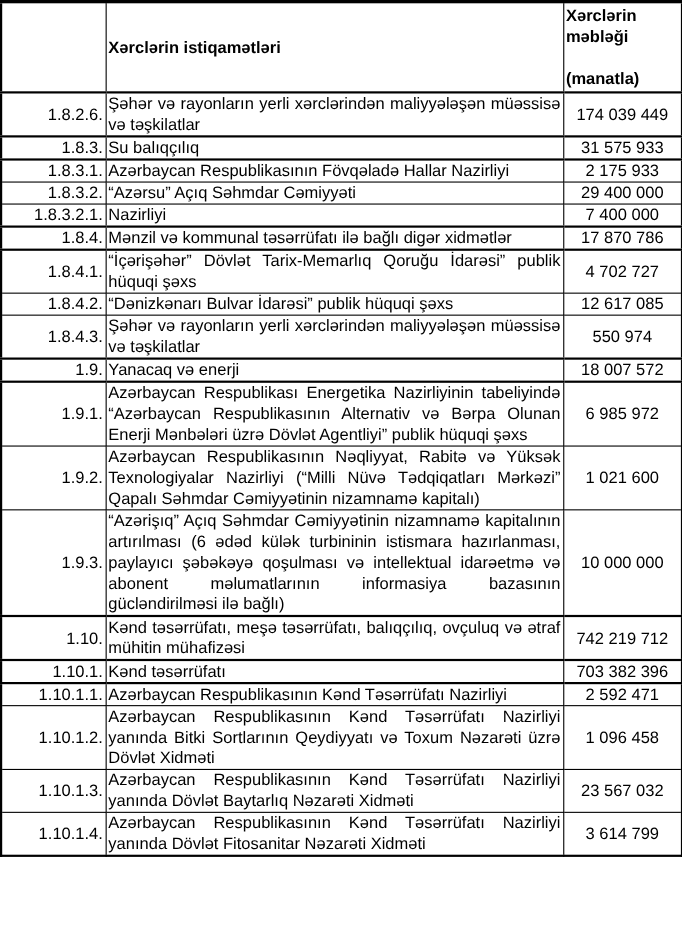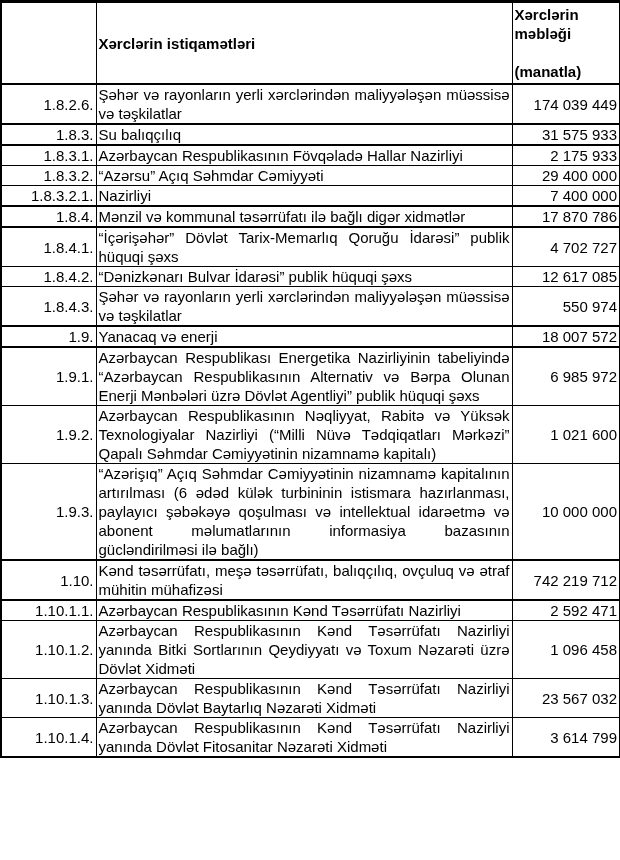--- a/index.html
+++ b/index.html
@@ -49,21 +49,21 @@
     text-align: right;
     white-space: nowrap;
   }
   td.desc {
     text-align: justify;
     padding-left: 3px;
     padding-right: 1px;
   }
   td.amount {
     padding-left: 2px;
-    text-align: right;
+    text-align: center;
     white-space: nowrap;
   }
   tr.bold td {
     font-weight: normal;
     border-top: 2px solid #000000;
     border-bottom: 2px solid #000000;
   }
 </style>
 </head>
 <body>
@@ -150,20 +150,25 @@
         <tr>
           <td class="code">1.9.3.</td>
           <td class="desc">“Azərişıq” Açıq Səhmdar Cəmiyyətinin nizamnamə kapitalının artırılması (6 ədəd külək turbininin istismara hazırlanması, paylayıcı şəbəkəyə qoşulması və intellektual idarəetmə və abonent məlumatlarının informasiya bazasının gücləndirilməsi ilə bağlı)</td>
           <td class="amount">10 000 000</td>
         </tr>
         <tr class="bold">
           <td class="code">1.10.</td>
           <td class="desc">Kənd təsərrüfatı, meşə təsərrüfatı, balıqçılıq, ovçuluq və ətraf mühitin mühafizəsi</td>
           <td class="amount">742 219 712</td>
         </tr>
+        <tr class="bold">
+          <td class="code">1.10.1.</td>
+          <td class="desc">Kənd təsərrüfatı</td>
+          <td class="amount">703 382 396</td>
+        </tr>
         <tr>
           <td class="code">1.10.1.1.</td>
           <td class="desc">Azərbaycan Respublikasının Kənd Təsərrüfatı Nazirliyi</td>
           <td class="amount">2 592 471</td>
         </tr>
         <tr>
           <td class="code">1.10.1.2.</td>
           <td class="desc">Azərbaycan Respublikasının Kənd Təsərrüfatı Nazirliyi yanında Bitki Sortlarının Qeydiyyatı və Toxum Nəzarəti üzrə Dövlət Xidməti</td>
           <td class="amount">1 096 458</td>
         </tr>

